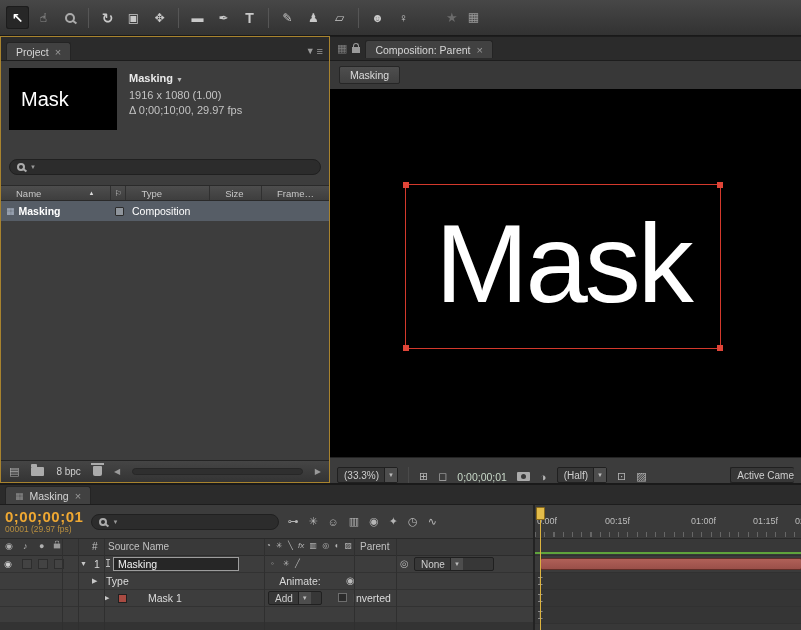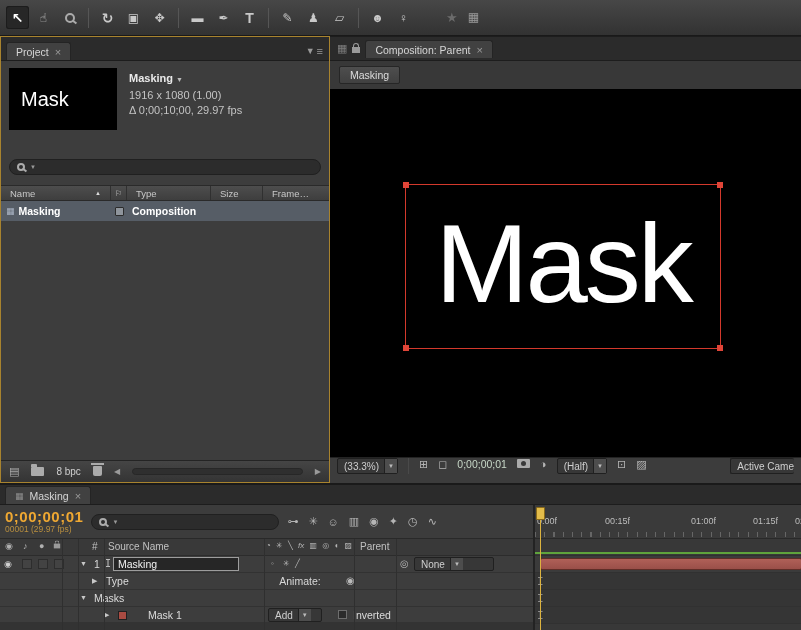--- a/index.html
+++ b/index.html
@@ -48,31 +48,31 @@
   .project-panel .tabbar { border-bottom:1px solid #1d1d1d; }
   .proj-info { display:flex; padding:7px 8px; gap:12px; height:96px; }
   .thumb { width:108px; height:62px; background:#000; display:flex; align-items:center; padding-left:12px; flex:none; }
   .thumb span { color:#fff; font-size:20px; }
   .meta { padding-top:3px; color:#c3c3c3; font-size:11px; line-height:15px; }
   .meta-name { color:#e9e9e9; font-weight:bold; margin-bottom:1px; }
   .meta-name .dn { font-size:7px; color:#bbb; font-weight:normal; }
   .proj-search { padding:2px 8px 10px 8px; }
   .proj-search .searchbox { width:100%; }
   .ptable-header { height:16px; background:linear-gradient(#4d4d4d,#3e3e3e); border-top:1px solid #2a2a2a; border-bottom:1px solid #2a2a2a; display:flex; font-size:9.5px; color:#c8c8c8; }
-  .ph { border-right:1px solid #303030; display:flex; align-items:center; padding:0 9px; }
+  .ph { border-right:1px solid #303030; display:flex; align-items:center; padding:0 15px; }
   .ph-name { width:110px; } .ph-name .sort { margin-left:auto; font-size:6px; color:#ddd; }
   .ph-label { width:16px; justify-content:center; padding:0; font-size:8px; }
   .ph-type { width:84px; } .ph-size { width:52px; } .ph-frame { flex:1; border-right:none; }
   .ptable-row { height:20px; display:flex; align-items:center; font-size:10.5px; background:#565d66; color:#fff; }
   .pc { padding:0 5px; display:flex; align-items:center; gap:4px; height:100%; }
   .pc-name { width:110px; font-weight:bold; }
   .pc-name .comp-icon { font-size:9px; color:#aab4c4; }
   .pc-label { width:16px; justify-content:center; padding:0; }
   .chip { width:9px; height:9px; background:#8f959c; border:1px solid #2c2c2c; border-radius:1px; }
-  .pc-type { width:84px; font-weight:bold; }
+  .pc-type { width:84px; font-weight:normal; }
   .pc-size { width:52px; }
   .pc-frame { flex:1;margin-top:35px; } .pc-frame .film { margin-left:auto; font-size:9px; color:#b9b9b9; }
   .ptable-empty { flex:1; background:#3d3d3d; }
   .proj-bottom { height:22px; background:linear-gradient(#454545,#343434); border-top:1px solid #242424; display:flex; align-items:center; gap:12px; padding:0 8px; }
   .pb-glyph { font-size:11px; color:#ababab; }
   .bpc { font-size:10px; color:#cfcfcf; }
   .scroll-arrow { font-size:8px; color:#9a9a9a; }
   .scroll-track { flex:1; height:7px; background:#2f2f2f; border-radius:4px; border:1px solid #272727; }
 
   
@@ -80,21 +80,21 @@
   .comp-panel .tabbar { align-items:center; }
   .grip { color:#7d7d7d; font-size:11px; margin-left:7px; margin-right:5px; }
   .crumb-row { height:28px; display:flex; align-items:center; padding-left:9px; background:#383838; }
   .crumb { background:linear-gradient(#4e4e4e,#404040); border:1px solid #262626; border-radius:2px; color:#ddd; font-size:10.5px; padding:2px 10px; font-family:inherit; }
   .viewer { flex:1; background:#000; position:relative; overflow:hidden; }
   .mask-rect { position:absolute; left:75px; top:95px; width:316px; height:165px; border:1px solid #d3392c; }
   .mh { position:absolute; width:6px; height:6px; background:#e04538; }
   .mh.tl { left:-3px; top:-3px; } .mh.tr { right:-3px; top:-3px; }
   .mh.bl { left:-3px; bottom:-3px; } .mh.br { right:-3px; bottom:-3px; }
   .canvas-text { position:absolute; left:50%; top:50%; transform:translate(-50%,-53%); color:#ffffff; font-size:112px; letter-spacing:-3px; line-height:1; white-space:nowrap; }
-  .comp-bottom { height:26px; background:#3c3c3c; border-top:1px solid #232323; display:flex; align-items:flex-start; gap:10px; padding:0 7px; overflow:hidden; }
+  .comp-bottom { height:26px; background:#3c3c3c; border-top:1px solid #232323; display:flex; align-items:flex-end; gap:10px; padding:0 7px; overflow:hidden; }
   .cb-glyph { font-size:11px; color:#b5b5b5; }
   .vsep { width:1px; height:16px; background:#2a2a2a; border-right:1px solid #4a4a4a; flex:none; }
   .cb-time { color:#c8d8c8; font-size:10.5px; }
   .dd.view { margin-left:auto; max-width:74px; overflow:hidden; padding-right:0; border-right:none; }
 
   
   .timeline { height:147px; background:#333; display:flex; flex-direction:column; border-top:2px solid #1a1a1a; }
   .tl-tabbar { height:20px; background:#2b2b2b; border-bottom:1px solid #1d1d1d; display:flex; align-items:flex-end; }
   .tl-body { flex:1; display:flex; }
   .tl-left { width:535px; flex:none; position:relative; background:#3d3d3d; border-right:2px solid #232323; }
@@ -371,24 +371,20 @@
           </span>
         </div>
 
         <div class="tl-row">
           <span class="twirl" style="left:92px">▶</span>
           <span class="rcell" style="left:106px">Type</span>
           <span class="animate-label">Animate:</span>
           <span class="animate-btn">◉</span>
         </div>
 
-        <div class="tl-row">
-          <span class="twirl" style="left:80px">▼</span>
-          <span class="rcell" style="left:94px">Masks</span>
-        </div>
 
         <div class="tl-row">
           <span class="twirl" style="left:104px">▶</span>
           <span class="swatch"></span>
           <span class="rcell" style="left:148px">Mask 1</span>
           <span class="dd add-dd">
             <span>Add</span>
             <span class="dda">▼</span>
           </span>
           <span class="checkbox"></span>

